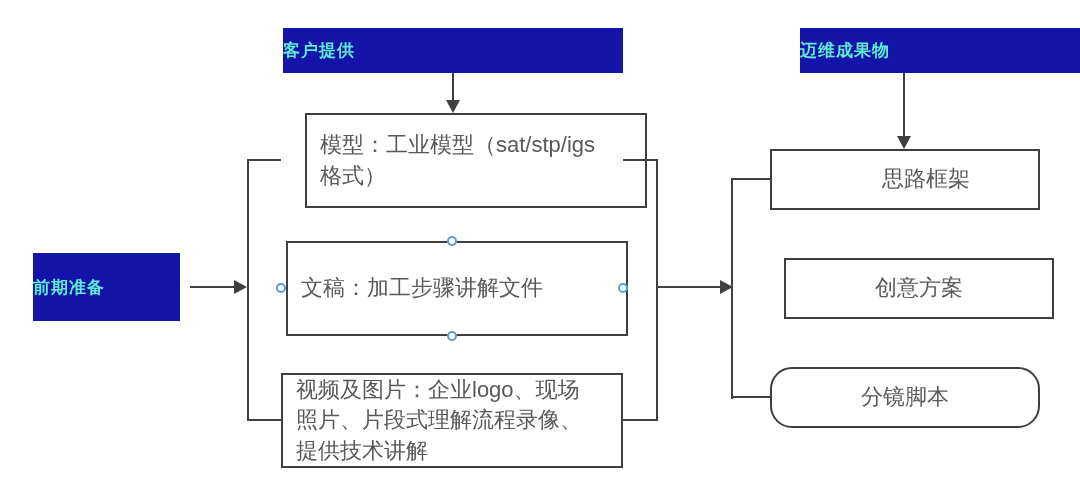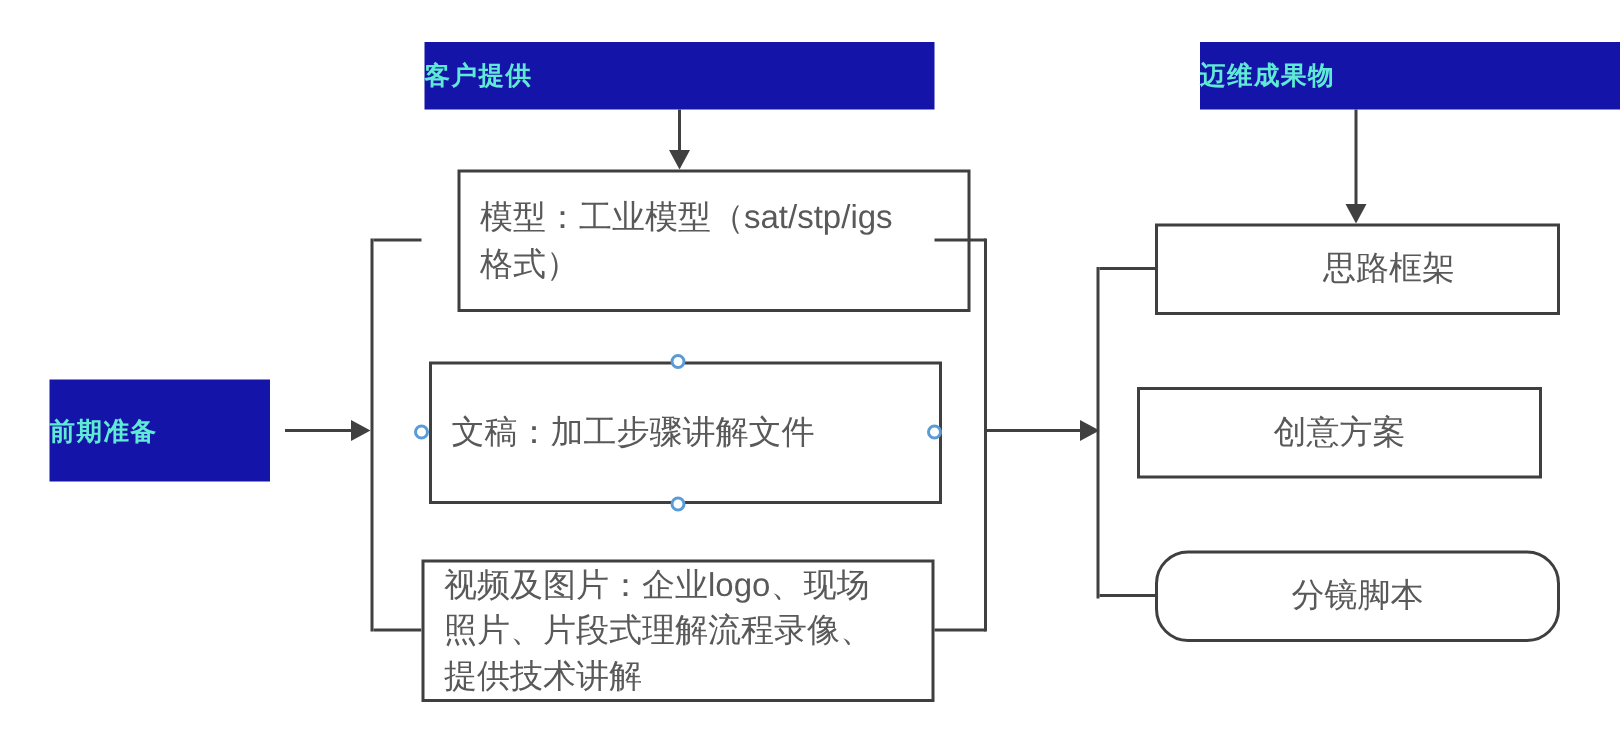--- a/index.html
+++ b/index.html
@@ -113,20 +113,20 @@
 
   <div class="blue-node" style="left:768px; top:28px; width:304px; height:45px;margin-left:32px;">
     <span>迈维成果物</span>
   </div>
   <div class="vline" style="left:903px; top:73px; width:2px; height:63px;"></div>
   <div class="arr-d" style="left:897px; top:136px;"></div>
 
   <div class="box center" style="left:770px; top:149px; width:270px; height:61px;padding-left:42px;">
     <span class="txt">思路框架</span>
   </div>
-  <div class="box center" style="left:758px; top:258px; width:270px; height:61px;">
+  <div class="box center" style="left:784px; top:258px; width:270px; height:61px;">
     <span class="txt">创意方案</span>
   </div>
   <div class="box center" style="left:770px; top:367px; width:270px; height:61px;border-radius:22px;">
     <span class="txt">分镜脚本</span>
   </div>
 
 </div>
 
 </body></html>

